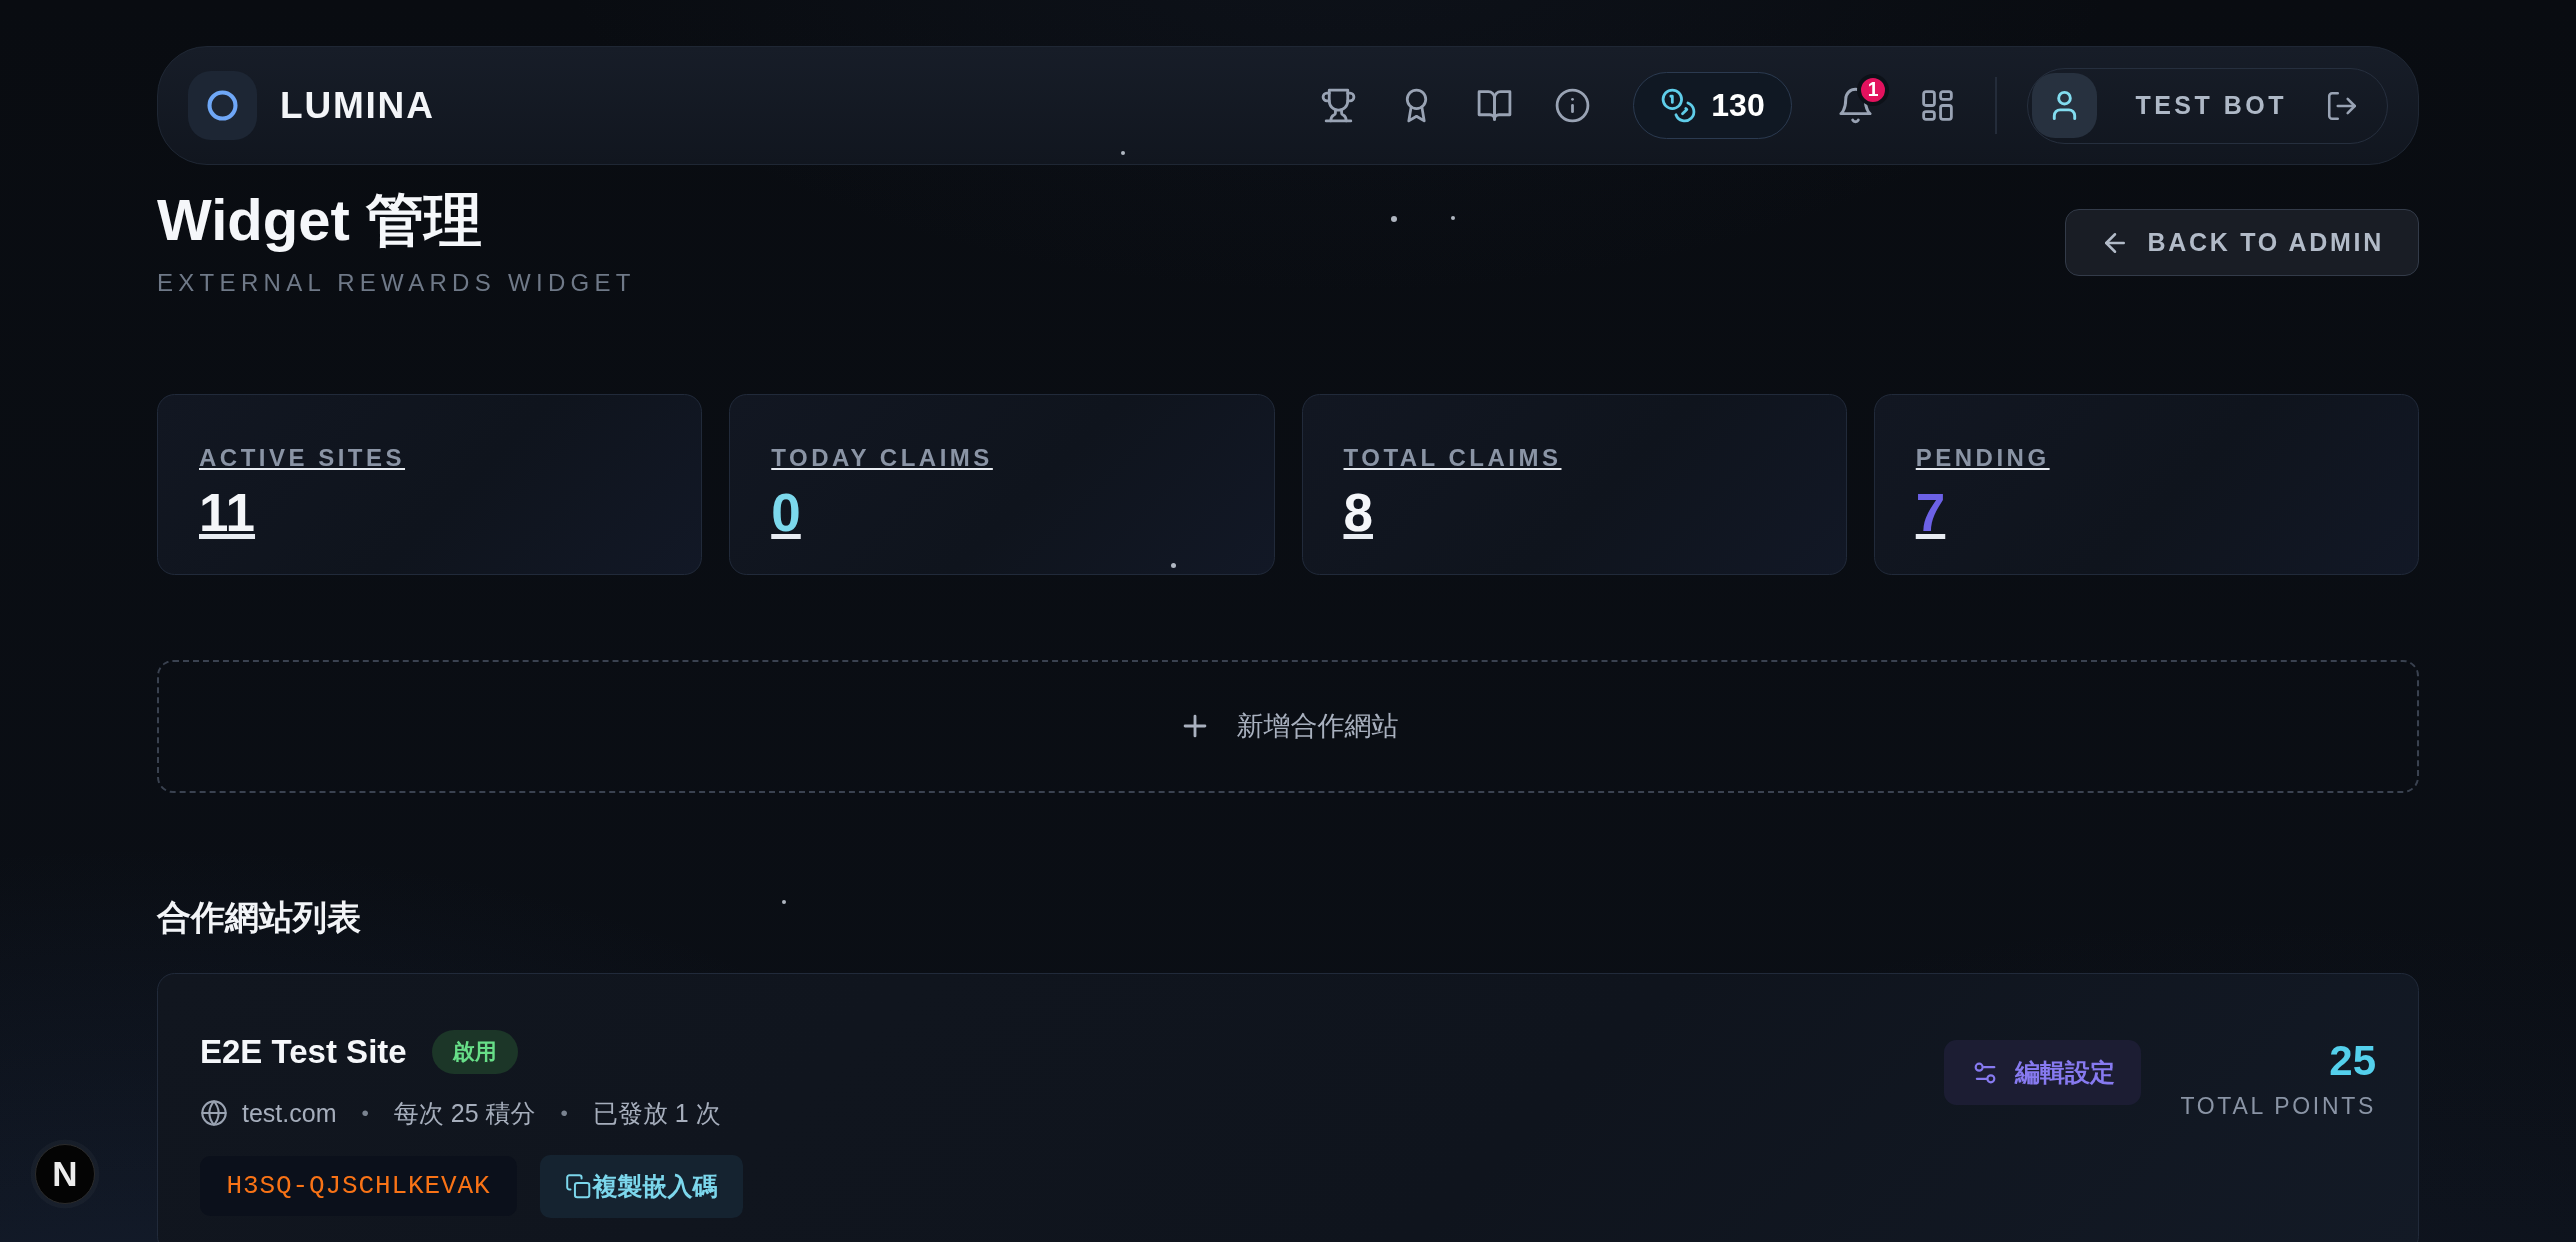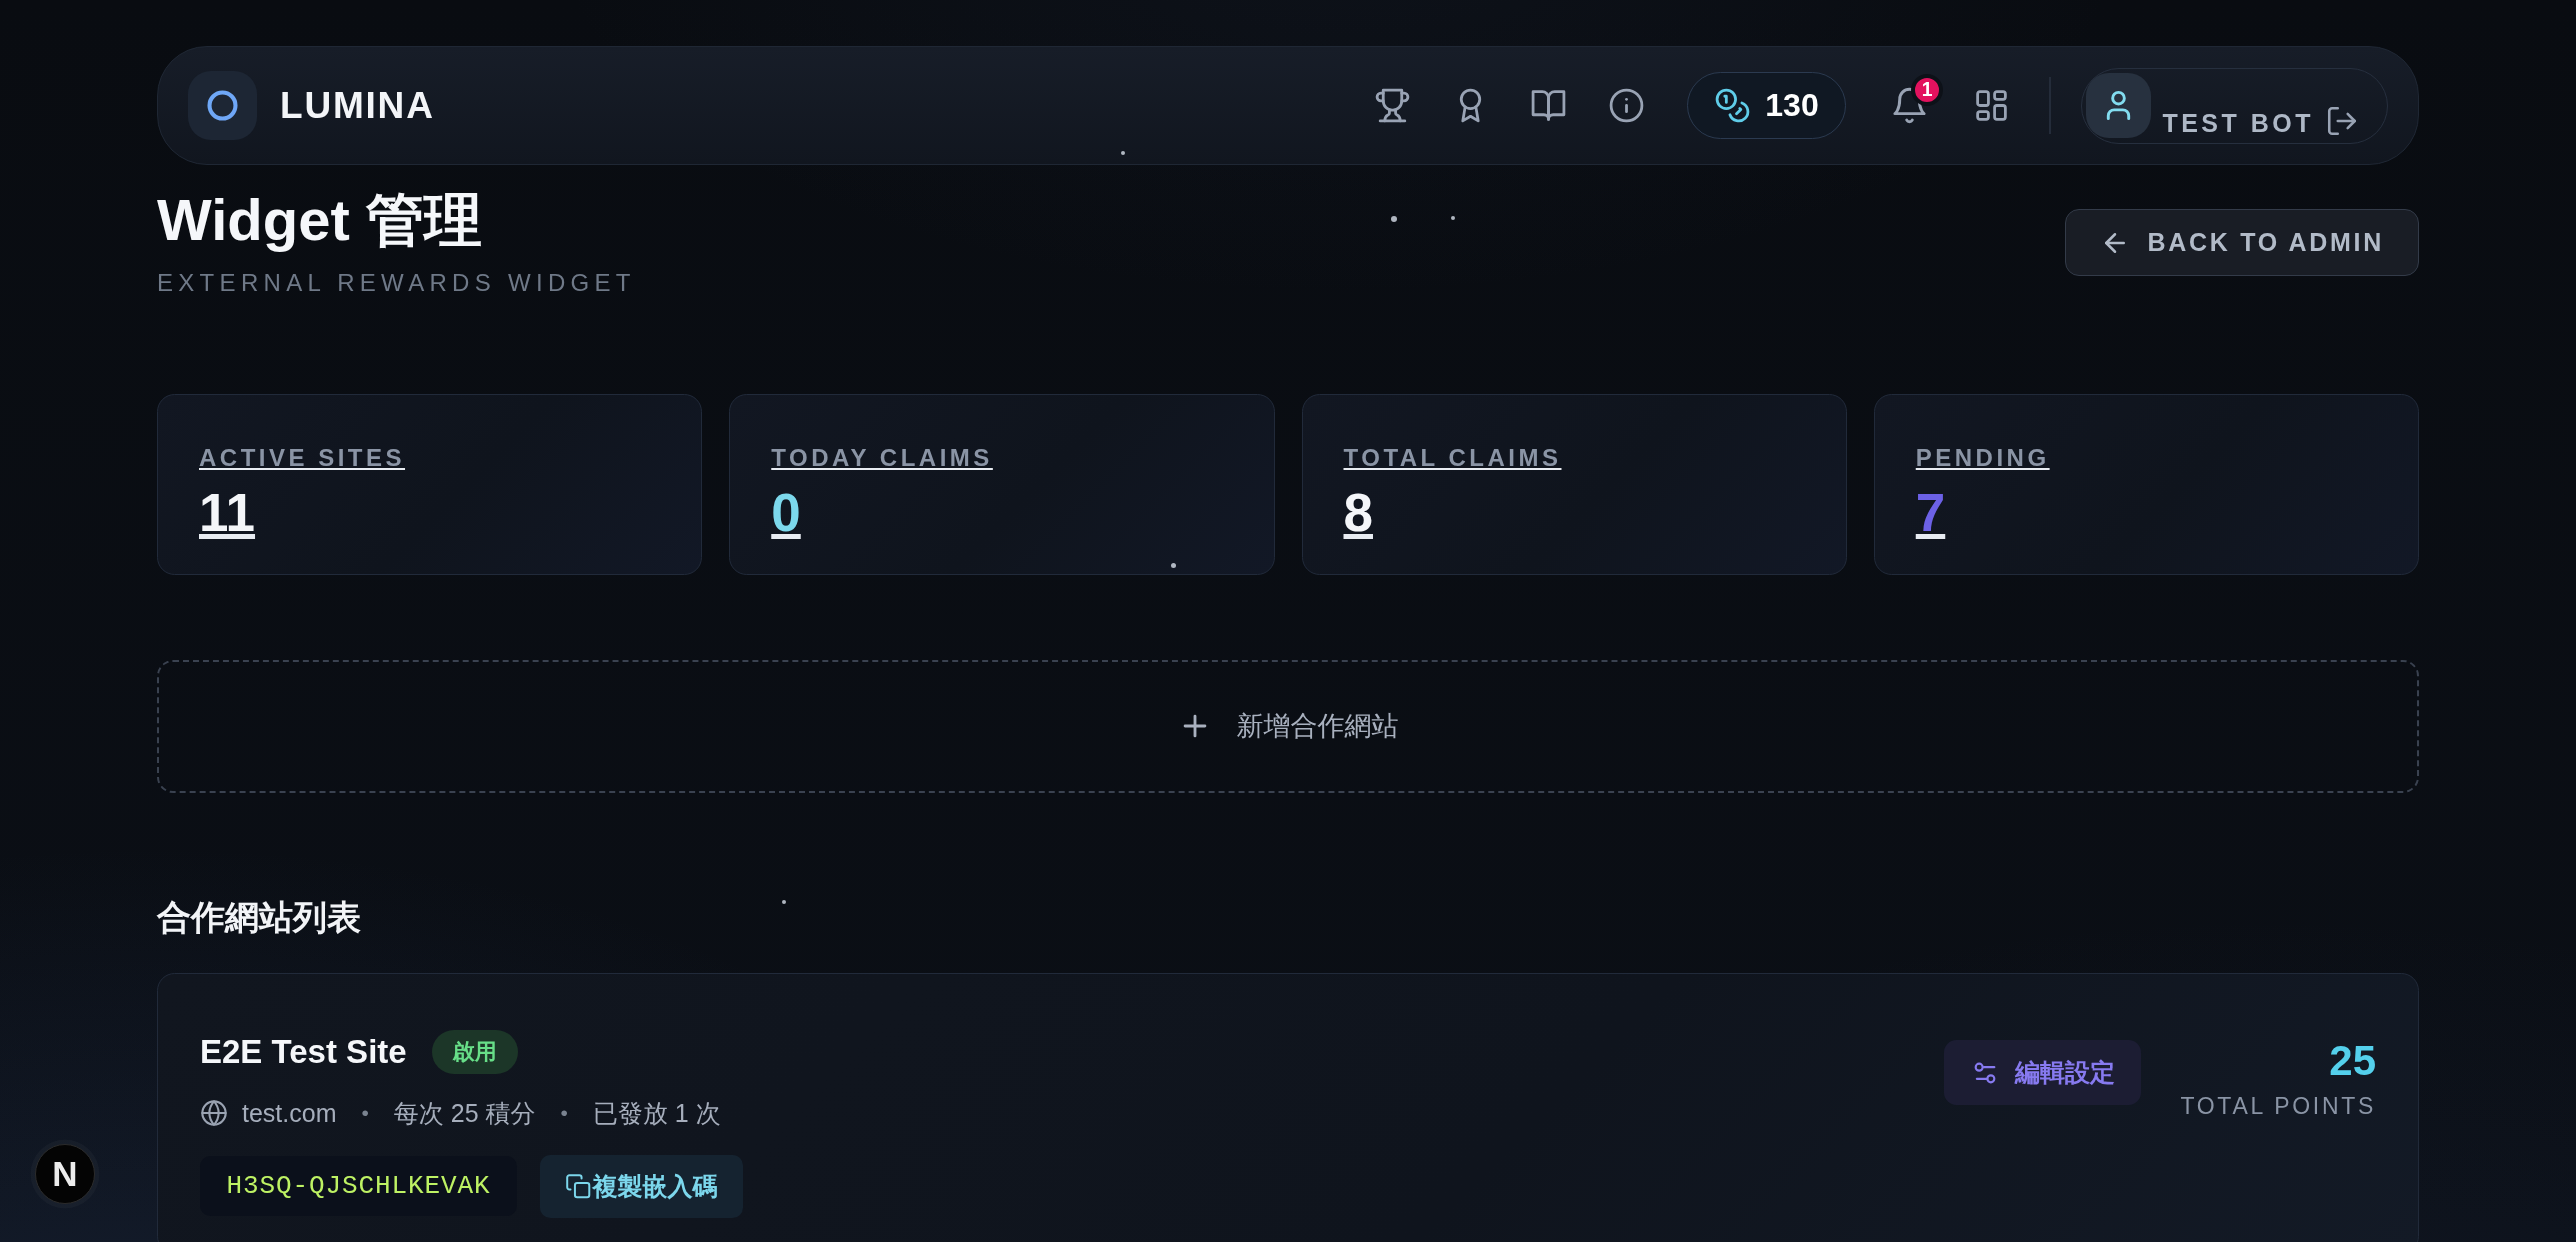--- a/index.html
+++ b/index.html
@@ -35,21 +35,21 @@
   .points-pill svg { width:37px; height:37px; color:#5fcde9; }
   .points-value { font-size:32px; font-weight:800; color:#ffffff; }
   .bell-wrap { margin-left:44px; position:relative; color:#99a3b4; cursor:pointer; }
   .bell-wrap svg { width:39px; height:39px; }
   .notif-badge { position:absolute; top:-12.4px; right:-14px; min-width:32px; height:32px;
     border-radius:16px; background:#e3125e; color:#fff; font-size:19.4px; font-weight:700;
     display:flex; align-items:center; justify-content:center; border:4.4px solid #0d1118; padding:0 5.3px; }
   .grid-ic { margin-left:44px; color:#99a3b4; cursor:pointer; }
   .grid-ic svg { width:37px; height:37px; }
   .nav-divider { width:1.8px; height:57px; background:#242c3a; margin:0 30px 0 39px; }
-  .user-pill { display:flex; align-items:flex-end; gap:11px; border:1.8px solid #262f3e;
+  .user-pill { display:flex; align-items:center; gap:38px; border:1.8px solid #262f3e;
     border-radius:39px; padding:4.4px 28px 4.4px 4.4px; height:76px; cursor:pointer; }
   .avatar { width:65px; height:65px; border-radius:23px; background:#27313f;
     display:flex; align-items:center; justify-content:center; color:#82dcef; }
   .avatar svg { width:35px; height:35px; }
   .user-name { font-size:25px; font-weight:700; letter-spacing:3.5px; color:#aeb8c6; }
   .logout { color:#99a3b4; display:flex; }
   .logout svg { width:34px; height:34px; }
 
   
   .page-head { margin-top:25px; display:flex; justify-content:space-between; align-items:flex-start; }
@@ -84,21 +84,21 @@
   .site-left { flex:1; }
   .site-title-row { display:flex; align-items:center; gap:25px; }
   .site-name { font-size:33px; font-weight:800; color:#f5f7fa; }
   .status-badge { background:#1c3628; color:#67de88; font-size:22px; font-weight:600;
     padding:7px 21px; border-radius:883px; }
   .site-meta { margin-top:23px; display:flex; align-items:center; font-size:25px; color:#a6aebc; }
   .site-meta svg { width:28px; height:28px; margin-right:14px; color:#9aa3b2; }
   .meta-dot { margin:0 25px; color:#7a8390; font-size:21px; }
   .site-chips { margin-top:25px; display:flex; align-items:center; gap:23px; }
   .code-chip { background:#0b101b; border-radius:10.6px; padding:15px 26.5px;
-    font-family:"Liberation Mono","DejaVu Sans Mono",monospace; font-size:26px; color:#bef264; letter-spacing:0.9px; }
+    font-family:"Liberation Mono","DejaVu Sans Mono",monospace; font-size:26px; color:#f97316; letter-spacing:0.9px; }
   .copy-chip { background:#152330; border-radius:10.6px; padding:15px 25px; color:#7cd7ec;
     font-size:25px; font-weight:600; display:flex; align-items:center; gap:1px; cursor:pointer; }
   .copy-chip svg { width:26.5px; height:26.5px; }
   .site-right { display:flex; align-items:flex-start; gap:39px; padding-top:10.6px; }
   .edit-btn { background:#1c1d33; border-radius:12.4px; padding:16px 26.5px; color:#877af0;
     font-size:25px; font-weight:700; display:flex; align-items:center; gap:16px; cursor:pointer; }
   .edit-btn svg { width:28px; height:28px; }
   .points-block { text-align:right; }
   .points-num { font-size:42px; font-weight:800; color:#54d0ec; line-height:1; }
   .points-label { margin-top:10.6px; font-size:23px; letter-spacing:2.7px; color:#8a94a5; }

